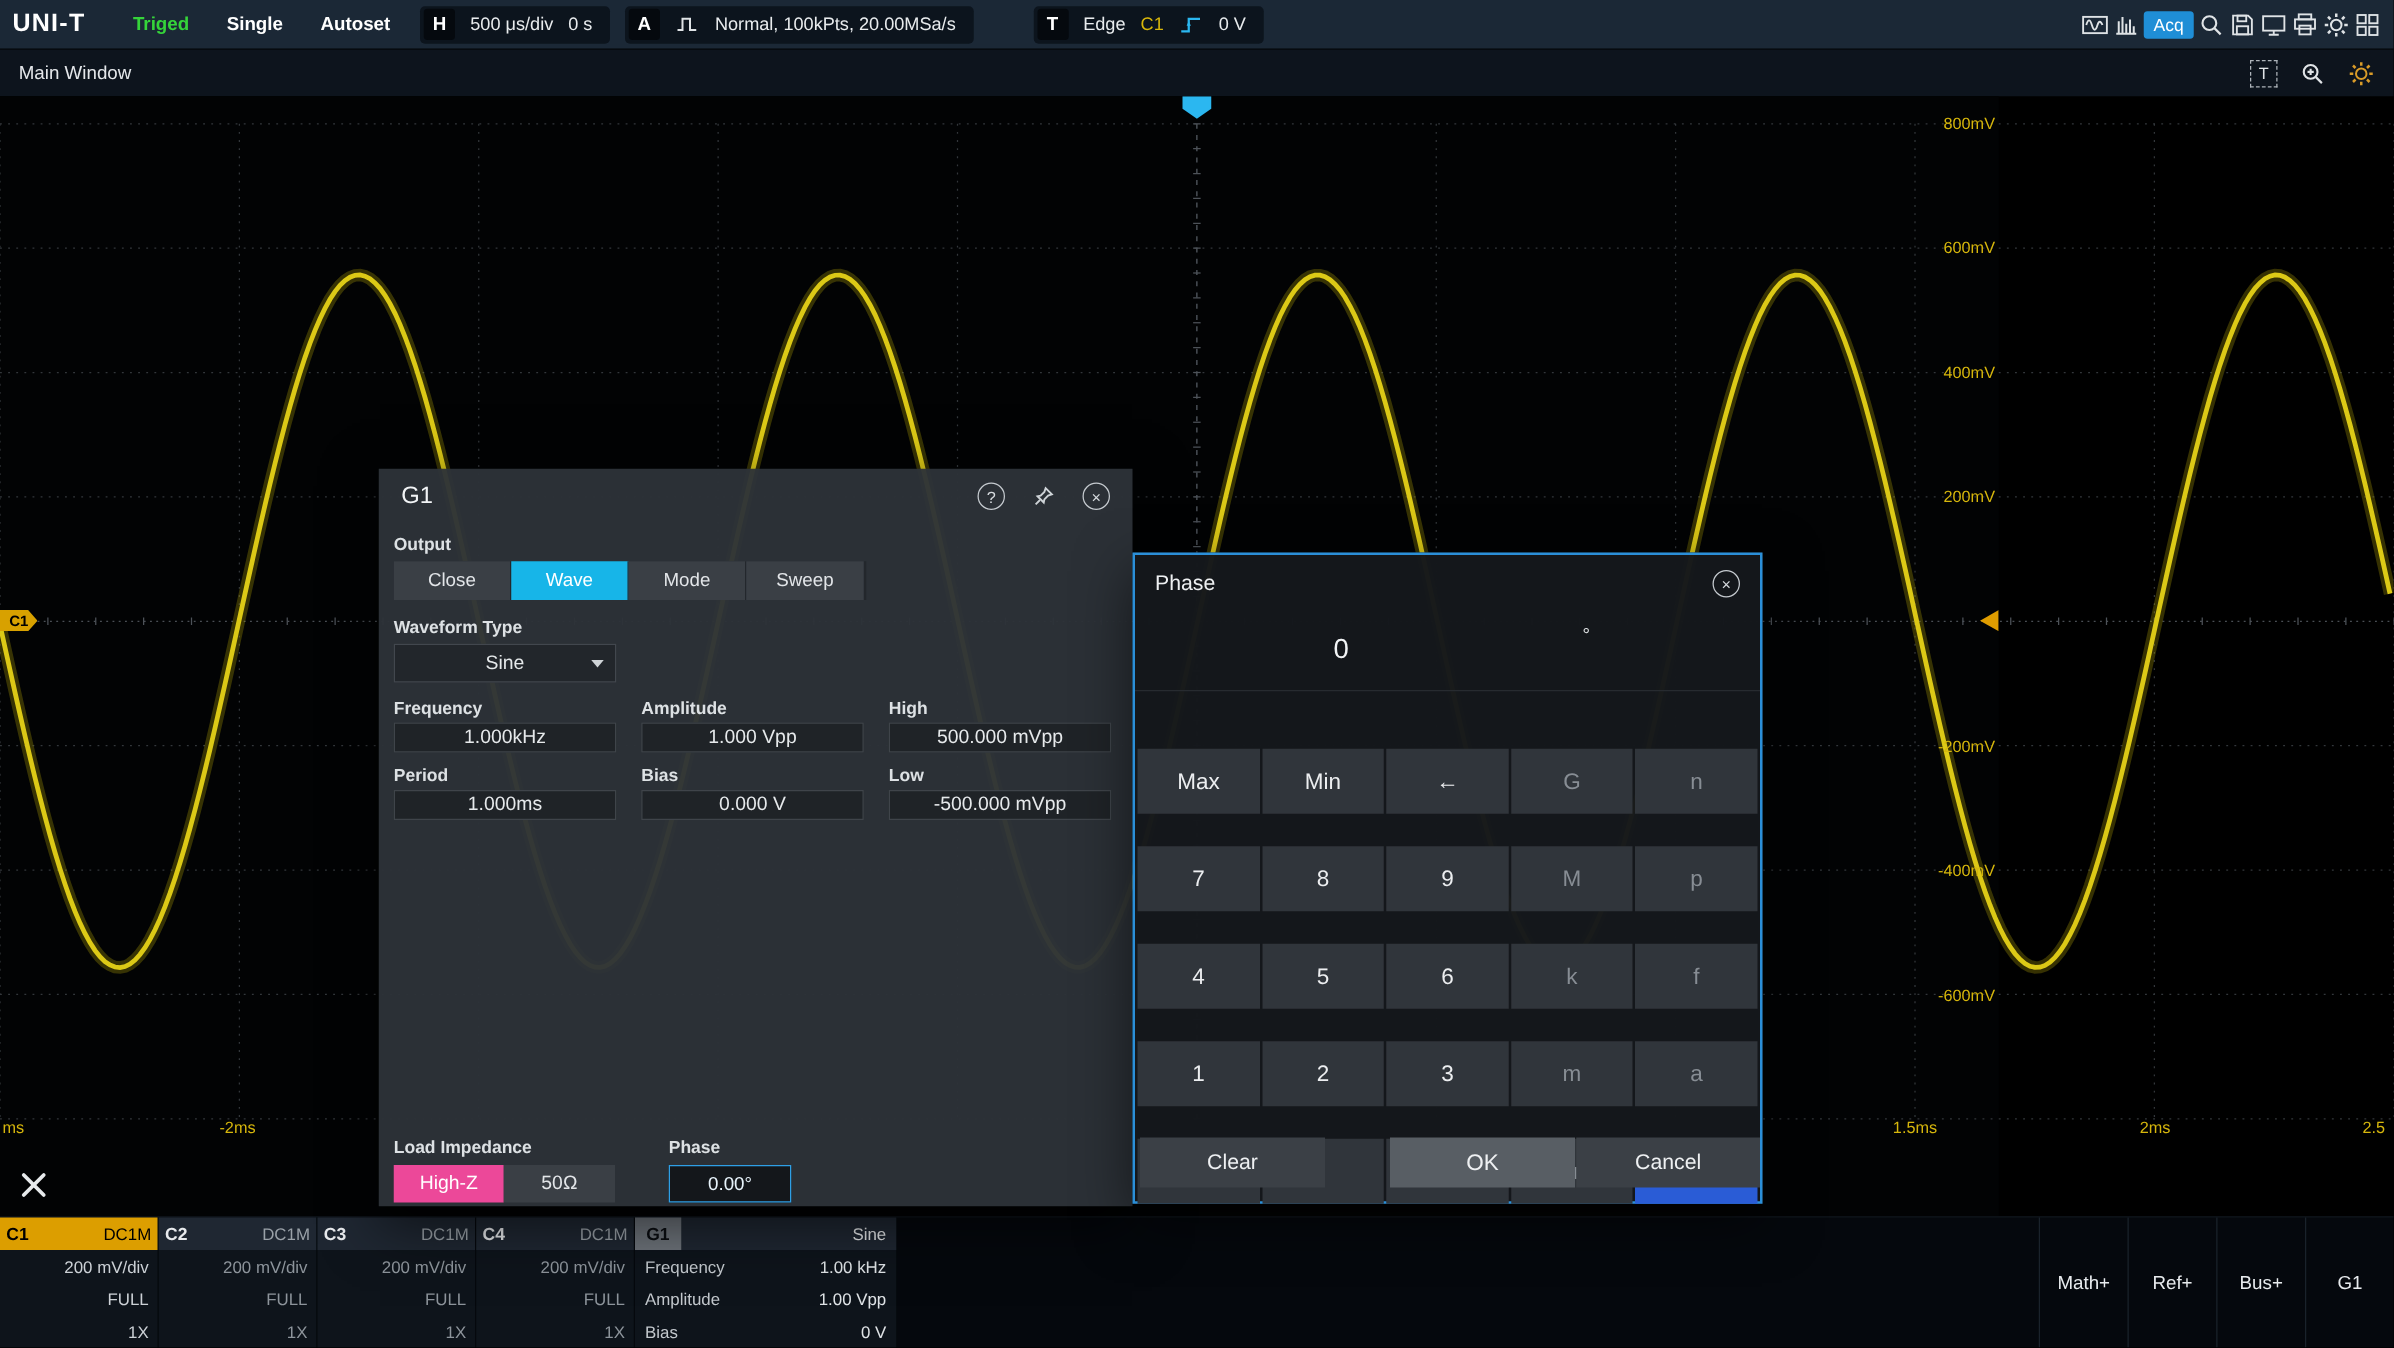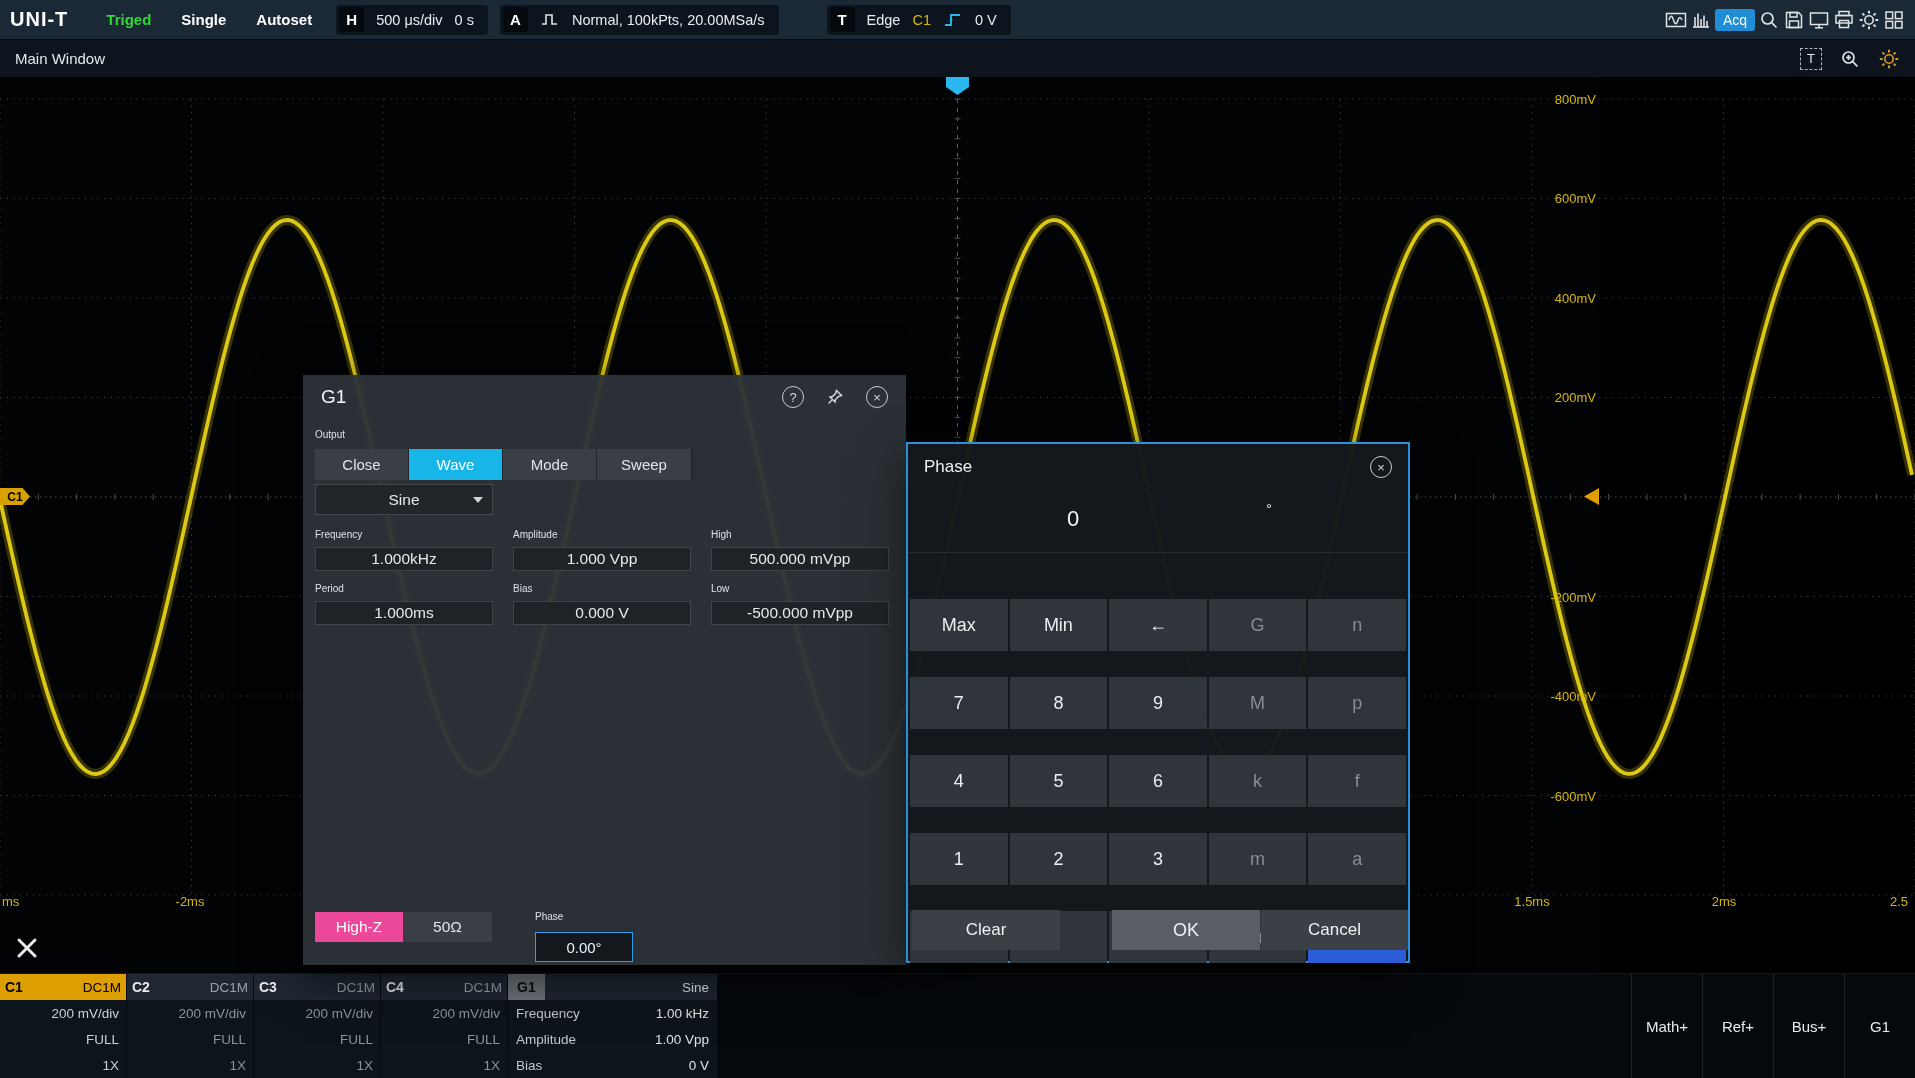--- a/index.html
+++ b/index.html
@@ -48,21 +48,21 @@
   .trig-arrow{position:absolute;right:0;top:411px;width:15px;height:17px;background:#df9d00;clip-path:polygon(100% 0,100% 100%,0 50%);}
   .draw-icon{position:absolute;left:12px;top:856px;}
 
   
   .dialog-g1{position:absolute;left:303px;top:375px;width:603px;height:590px;background:rgba(45,50,56,0.96);box-shadow:0 14px 44px rgba(0,0,0,.6);z-index:5;}
   .g1-header{height:44px;display:flex;align-items:center;padding:0 18px;}
   .g1-title{font-size:19px;color:#f1f3f5;}
   .g1-hicons{margin-left:auto;display:flex;align-items:center;gap:22px;}
   .circle-icon{width:22px;height:22px;border:1.5px solid #c6cbd0;border-radius:50%;display:flex;align-items:center;justify-content:center;font-size:13px;color:#d6dade;box-sizing:border-box;}
   .g1-body{padding:0 17px 0 12px;position:relative;height:546px;box-sizing:border-box;}
-  .g1-label{font-size:10px;color:#dde1e4;height:20px;line-height:20px;}
+  .g1-label{font-size:14px;color:#dde1e4;height:20px;line-height:20px;font-weight:bold;}
   .g1-label.m1{margin-top:6px;}
   .g1-label.m2{margin-top:11px;}
   .tabs{display:flex;width:378px;background:#23272c;margin-top:4px;}
   .tab{width:94px;height:31px;display:flex;align-items:center;justify-content:center;font-size:15px;color:#e2e5e8;background:#3a3f45;border-right:1px solid #23272c;box-sizing:border-box;}
   .tab:last-child{border-right:none;}
   .tab.active{background:#17b5e8;color:#fff;}
   .dropdown{width:178px;height:31px;margin-top:4px;background:#22262b;border:1px solid #42474e;box-sizing:border-box;display:flex;align-items:center;justify-content:center;position:relative;font-size:15.5px;color:#e6e9eb;}
   .caret{position:absolute;right:9px;width:0;height:0;border-left:5px solid transparent;border-right:5px solid transparent;border-top:6px solid #cfd3d7;}
   .fgrid{display:grid;grid-template-columns:178px 178px 178px;column-gap:20px;row-gap:8px;margin-top:10px;}
   .fbox{height:24px;background:#1f2327;border:1px solid #3f444a;box-sizing:border-box;display:flex;align-items:center;justify-content:center;font-size:15.5px;color:#e6e9eb;margin-top:2px;}
@@ -434,20 +434,21 @@
       </div>
     </div>
     <div class="g1-body">
       <div class="g1-label m1">Output</div>
       <div class="tabs">
         <div class="tab">Close</div>
         <div class="tab active">Wave</div>
         <div class="tab">Mode</div>
         <div class="tab">Sweep</div>
       </div>
+      <div class="g1-label m2">Waveform Type</div>
       <div class="dropdown">
         <span>Sine</span>
         <span class="caret"></span>
       </div>
       <div class="fgrid">
         <div class="fcell">
           <div class="g1-label">Frequency</div>
           <div class="fbox">1.000kHz</div>
         </div>
         <div class="fcell">
@@ -465,20 +466,21 @@
         <div class="fcell">
           <div class="g1-label">Bias</div>
           <div class="fbox">0.000 V</div>
         </div>
         <div class="fcell">
           <div class="g1-label">Low</div>
           <div class="fbox">-500.000 mVpp</div>
         </div>
       </div>
       <div class="g1-bottom">
+        <div class="g1-label">Load Impedance</div>
         <div class="toggle">
           <div class="opt hz">High-Z</div>
           <div class="opt ohm">50Ω</div>
         </div>
         <div class="ph-col">
           <div class="g1-label">Phase</div>
           <div class="phase-box">0.00°</div>
         </div>
       </div>
     </div>

